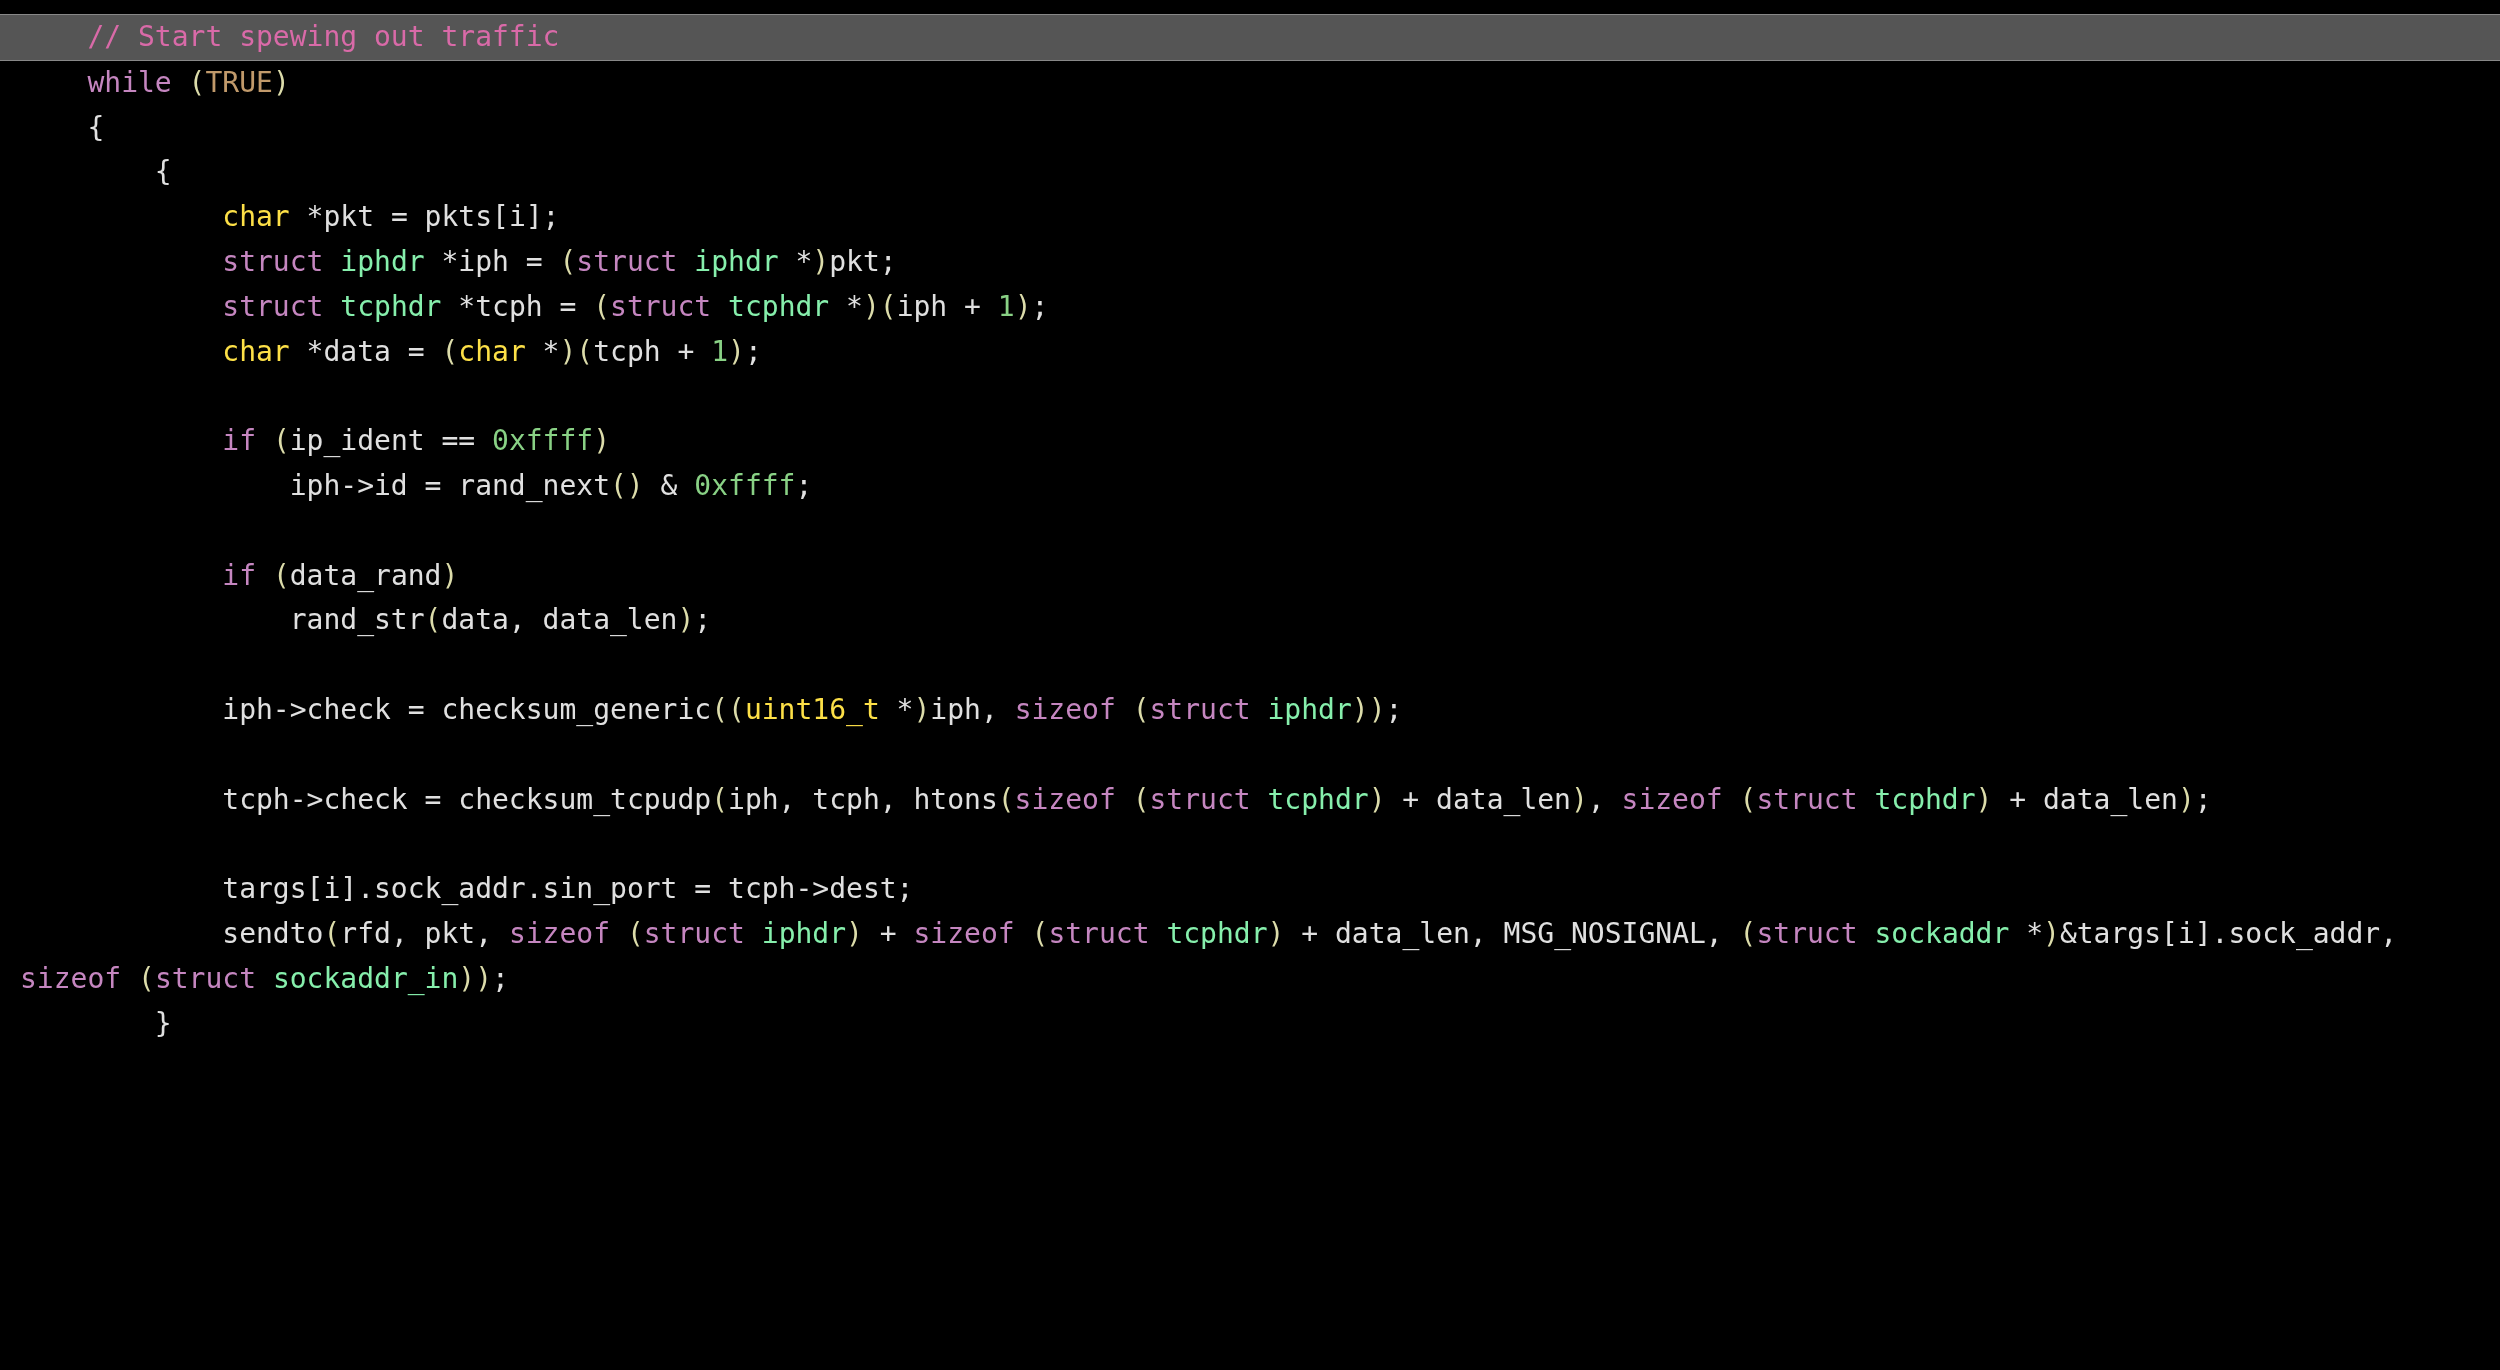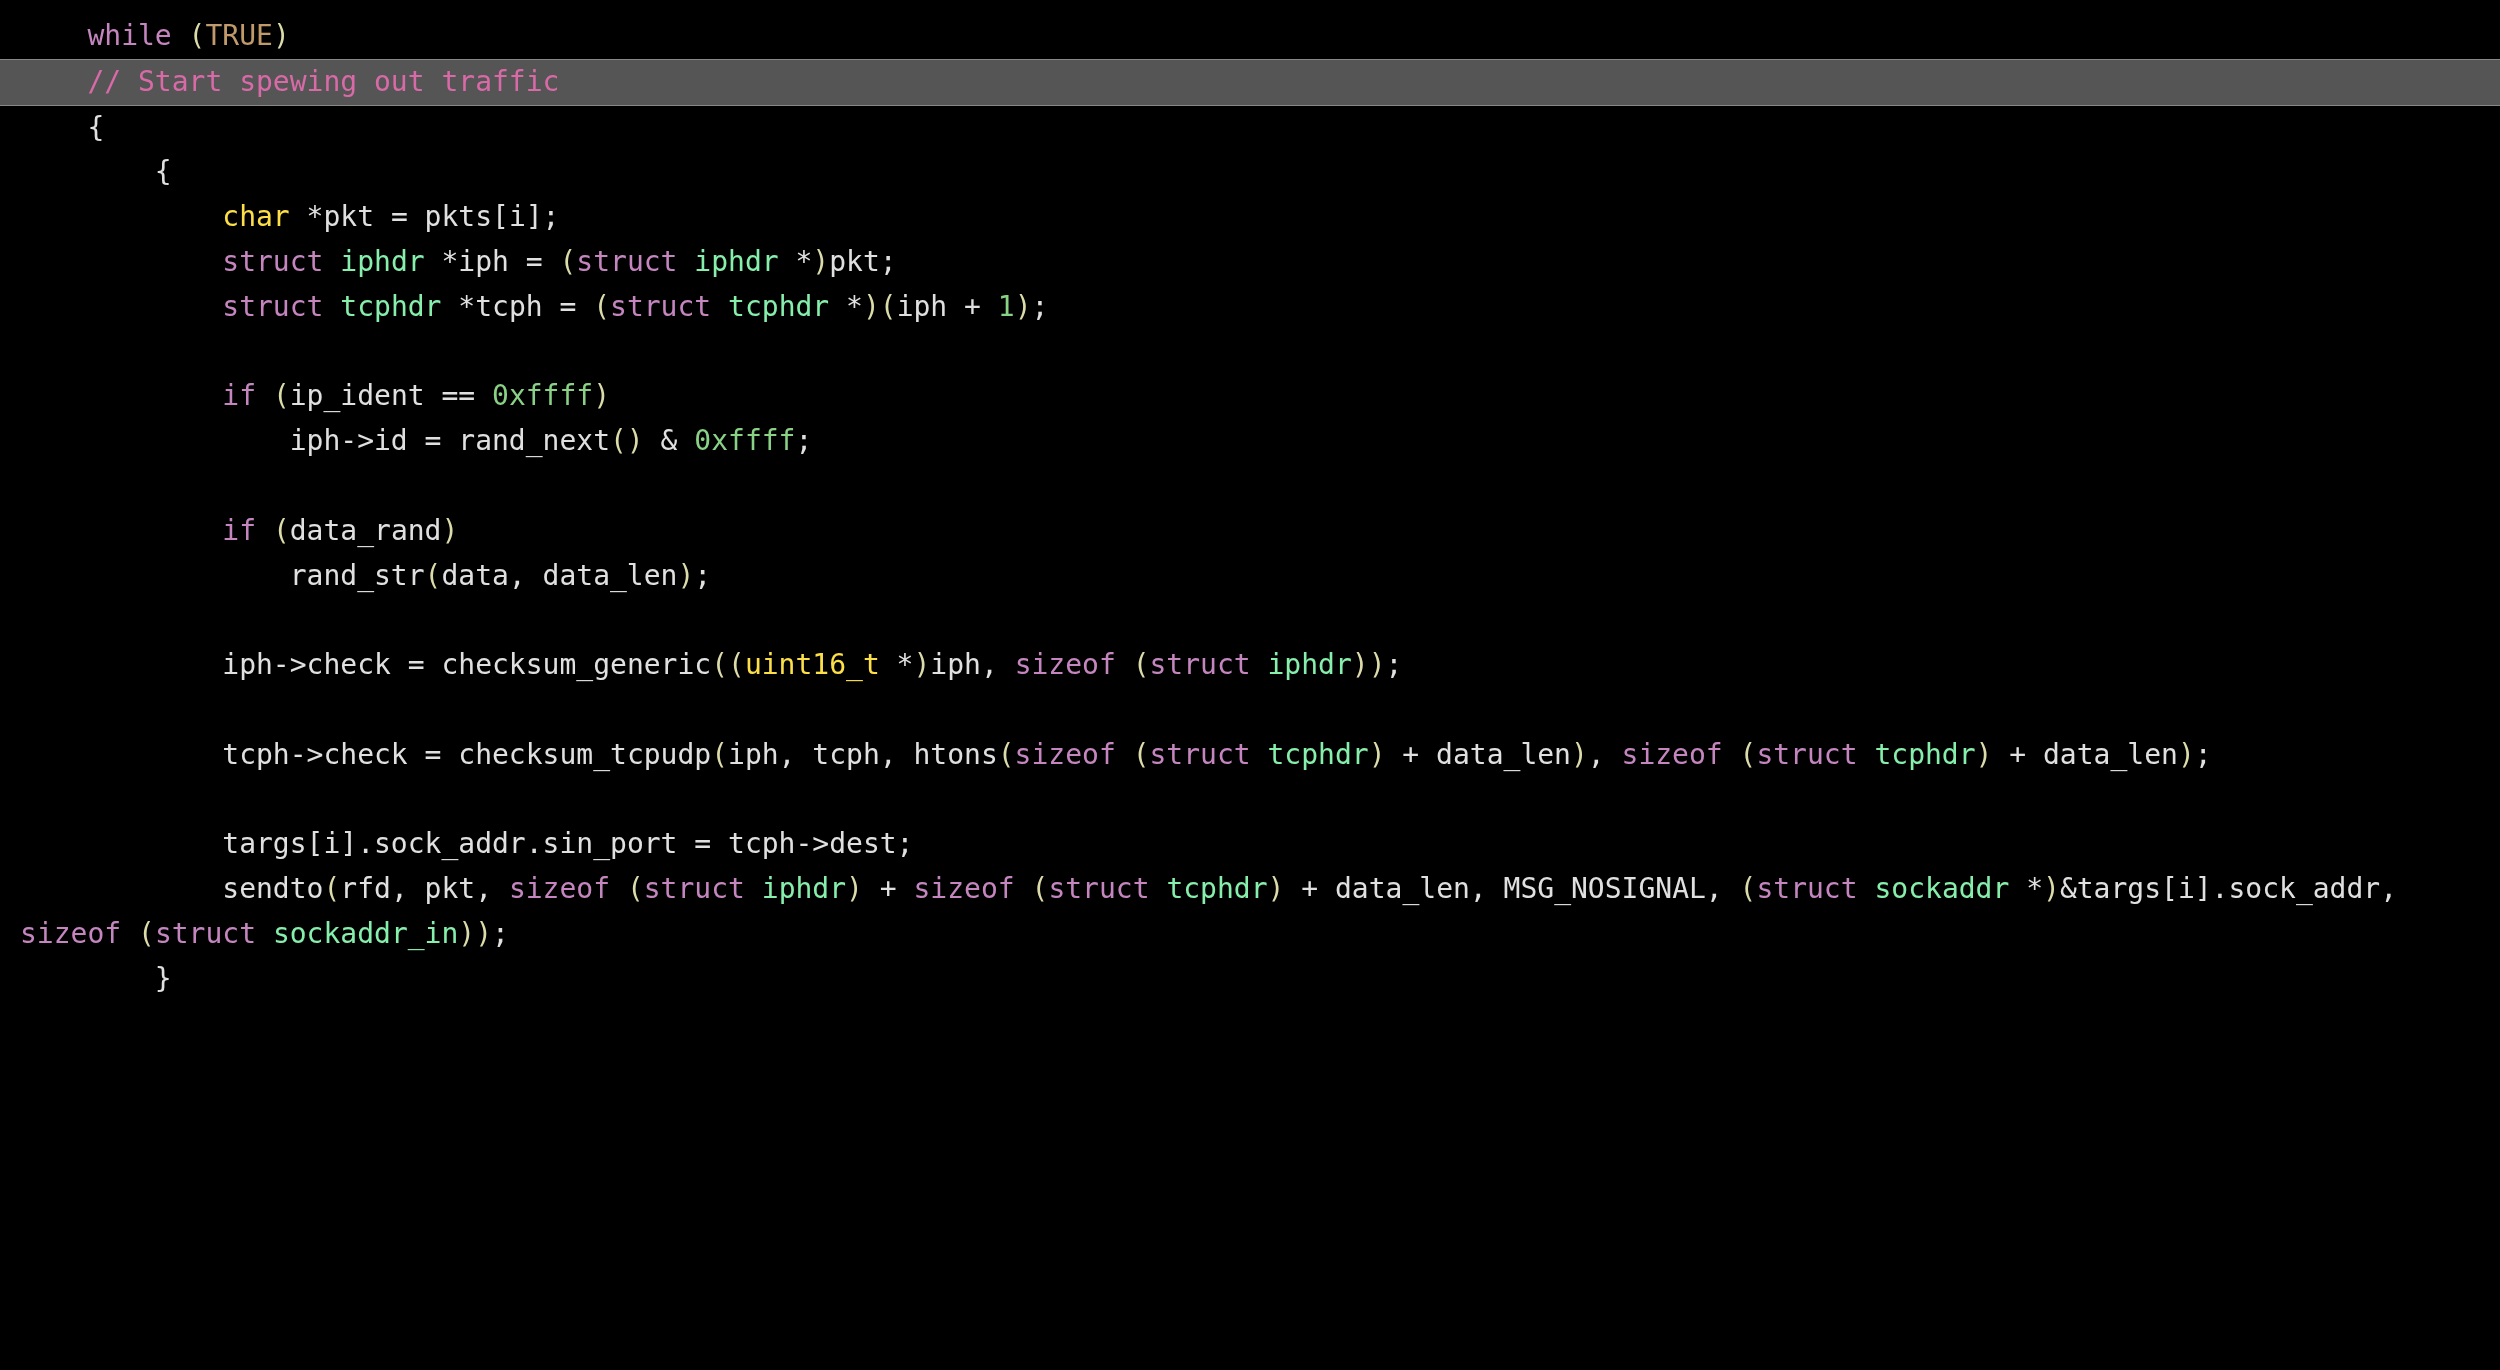--- a/index.html
+++ b/index.html
@@ -34,27 +34,28 @@
   .tk-paren   { color: #dcdcaa; }
   .tk-type    { color: #fde047; }
   .tk-type2   { color: #86efac; }
   .tk-num     { color: #89d185; }
   .tk-plain   { color: #e0e0e0; }
 </style>
 </head>
 <body>
 
 <div class="editor" id="editor">
+    <div class="line highlight-line"><span class="tk-plain">    </span><span class="tk-comment">// Start spewing out traffic</span></div>
     <div class="line"><span class="tk-plain">    </span><span class="tk-keyword">while</span><span class="tk-plain"> </span><span class="tk-paren">(</span><span class="tk-const">TRUE</span><span class="tk-paren">)</span></div>
-    <div class="line highlight-line"><span class="tk-plain">    </span><span class="tk-comment">// Start spewing out traffic</span></div>
     <div class="line"><span class="tk-plain">    </span><span class="tk-plain">{</span></div>
     <div class="line"><span class="tk-plain">        </span><span class="tk-plain">{</span></div>
     <div class="line"><span class="tk-plain">            </span><span class="tk-type">char</span><span class="tk-plain"> *pkt = pkts[i];</span></div>
     <div class="line"><span class="tk-plain">            </span><span class="tk-keyword">struct</span><span class="tk-plain"> </span><span class="tk-type2">iphdr</span><span class="tk-plain"> *iph = </span><span class="tk-paren">(</span><span class="tk-keyword">struct</span><span class="tk-plain"> </span><span class="tk-type2">iphdr</span><span class="tk-plain"> *</span><span class="tk-paren">)</span><span class="tk-plain">pkt;</span></div>
     <div class="line"><span class="tk-plain">            </span><span class="tk-keyword">struct</span><span class="tk-plain"> </span><span class="tk-type2">tcphdr</span><span class="tk-plain"> *tcph = </span><span class="tk-paren">(</span><span class="tk-keyword">struct</span><span class="tk-plain"> </span><span class="tk-type2">tcphdr</span><span class="tk-plain"> *</span><span class="tk-paren">)(</span><span class="tk-plain">iph + </span><span class="tk-num">1</span><span class="tk-paren">)</span><span class="tk-plain">;</span></div>
+    <div class="line"><span class="tk-plain">            </span><span class="tk-type">char</span><span class="tk-plain"> *data = </span><span class="tk-paren">(</span><span class="tk-type">char</span><span class="tk-plain"> *</span><span class="tk-paren">)(</span><span class="tk-plain">tcph + </span><span class="tk-num">1</span><span class="tk-paren">)</span><span class="tk-plain">;</span></div>
     <div class="line"><span class="tk-plain"></span><span class="tk-plain"> </span></div>
     <div class="line"><span class="tk-plain">            </span><span class="tk-keyword">if</span><span class="tk-plain"> </span><span class="tk-paren">(</span><span class="tk-plain">ip_ident == </span><span class="tk-num">0xffff</span><span class="tk-paren">)</span></div>
     <div class="line"><span class="tk-plain">                </span><span class="tk-plain">iph-&gt;id = rand_next</span><span class="tk-paren">()</span><span class="tk-plain"> &amp; </span><span class="tk-num">0xffff</span><span class="tk-plain">;</span></div>
     <div class="line"><span class="tk-plain"></span><span class="tk-plain"> </span></div>
     <div class="line"><span class="tk-plain">            </span><span class="tk-keyword">if</span><span class="tk-plain"> </span><span class="tk-paren">(</span><span class="tk-plain">data_rand</span><span class="tk-paren">)</span></div>
     <div class="line"><span class="tk-plain">                </span><span class="tk-plain">rand_str</span><span class="tk-paren">(</span><span class="tk-plain">data, data_len</span><span class="tk-paren">)</span><span class="tk-plain">;</span></div>
     <div class="line"><span class="tk-plain"></span><span class="tk-plain"> </span></div>
     <div class="line"><span class="tk-plain">            </span><span class="tk-plain">iph-&gt;check = checksum_generic</span><span class="tk-paren">((</span><span class="tk-type">uint16_t</span><span class="tk-plain"> *</span><span class="tk-paren">)</span><span class="tk-plain">iph, </span><span class="tk-keyword">sizeof</span><span class="tk-plain"> </span><span class="tk-paren">(</span><span class="tk-keyword">struct</span><span class="tk-plain"> </span><span class="tk-type2">iphdr</span><span class="tk-paren">))</span><span class="tk-plain">;</span></div>
     <div class="line"><span class="tk-plain"></span><span class="tk-plain"> </span></div>
     <div class="line" style="white-space: pre-wrap; text-indent: 0px; padding-left: 20px;"><span class="tk-plain">            </span><span class="tk-plain">tcph-&gt;check = checksum_tcpudp</span><span class="tk-paren">(</span><span class="tk-plain">iph, tcph, htons</span><span class="tk-paren">(</span><span class="tk-keyword">sizeof</span><span class="tk-plain"> </span><span class="tk-paren">(</span><span class="tk-keyword">struct</span><span class="tk-plain"> </span><span class="tk-type2">tcphdr</span><span class="tk-paren">)</span><span class="tk-plain"> + data_len</span><span class="tk-paren">)</span><span class="tk-plain">, </span><span class="tk-keyword">sizeof</span><span class="tk-plain"> </span><span class="tk-paren">(</span><span class="tk-keyword">struct</span><span class="tk-plain"> </span><span class="tk-type2">tcphdr</span><span class="tk-paren">)</span><span class="tk-plain"> + data_len</span><span class="tk-paren">)</span><span class="tk-plain">;</span></div>

